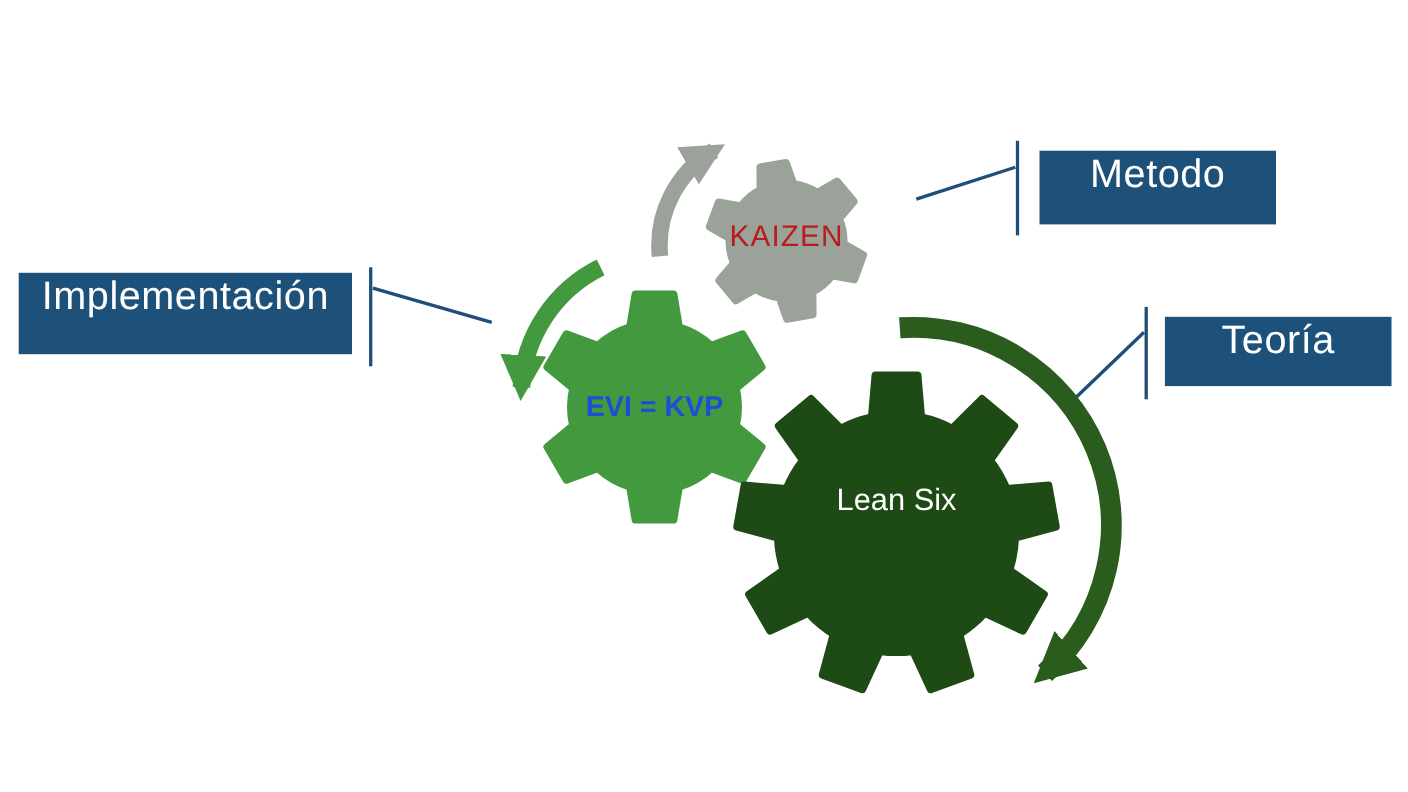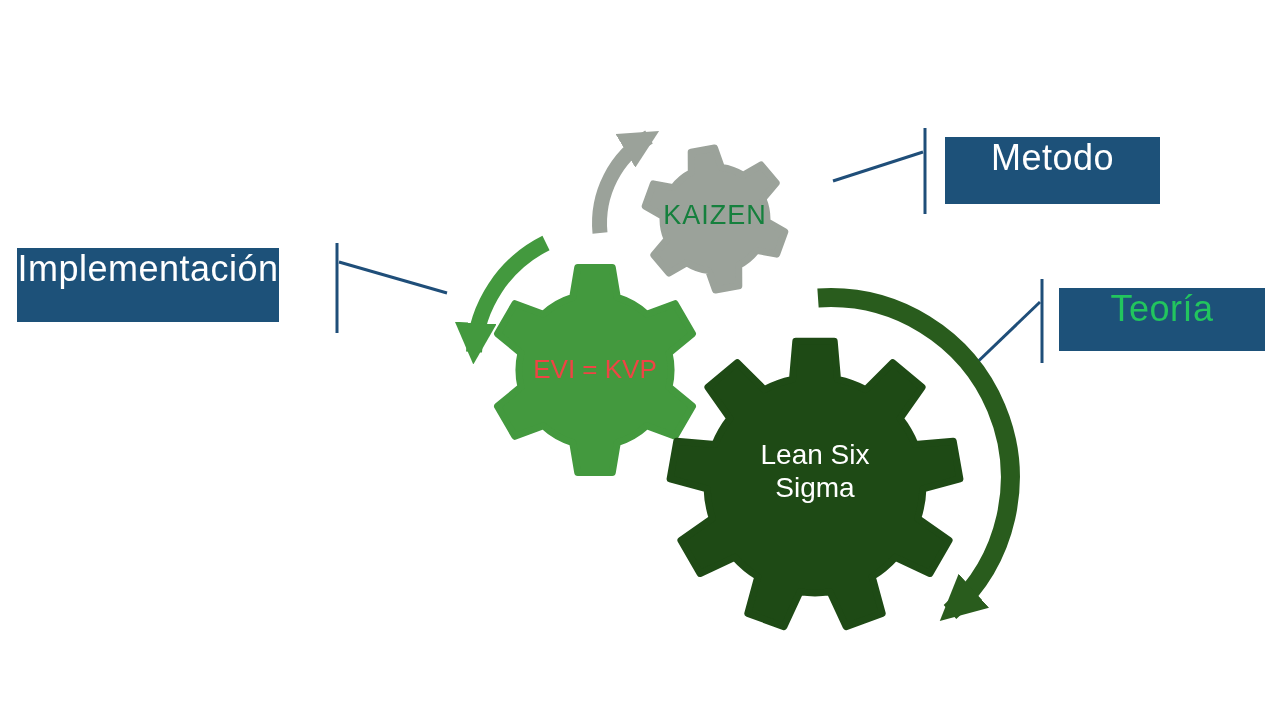--- a/index.html
+++ b/index.html
@@ -5,21 +5,21 @@
   html,body{margin:0;padding:0;background:#ffffff;}
   .stage{
     position:relative;width:1280px;height:720px;background:#ffffff;
     overflow:hidden;font-family:"Liberation Sans",sans-serif;
   }
   .scene{position:absolute;left:0;top:0;}
   .blue-box{
     position:absolute;display:flex;align-items:flex-start;justify-content:center;
     font-size:36px;letter-spacing:0.5px;
   }
-  #box-implementacion{left:17px;top:248px;width:262px;height:74px;}
+  #box-implementacion{left:17px;top:248px;width:303px;height:74px;}
   #box-metodo{left:945px;top:137px;width:215px;height:67px;}
   #box-teoria{left:1059px;top:288px;width:206px;height:63px;}
   .gear-label{position:absolute;text-align:center;}
   #label-kaizen{left:615px;top:202px;width:200px;font-size:27px;line-height:27px;letter-spacing:1px;}
   #label-evi{left:495px;top:356px;width:200px;font-size:26px;line-height:26px;}
   #label-lean{left:705px;top:438px;width:220px;font-size:28px;line-height:33px;}
   .gear-label span{display:block;}
   .connector{fill:none;stroke-width:3;}
   .gear{stroke-width:7;stroke-linejoin:round;}
   .arrow{fill:none;}
@@ -57,24 +57,23 @@
     <path id="gear-evi" class="gear" d="M572.7,297.4 L577.7,267.5 L612.3,267.5 L617.3,297.4 A76 76 0 0 1 646.7,314.3 L646.7,314.3 L675.1,303.7 L692.5,333.7 L669.1,353.0 A76 76 0 0 1 669.1,387.0 L669.1,387.0 L692.5,406.3 L675.1,436.3 L646.7,425.7 A76 76 0 0 1 617.3,442.6 L617.3,442.6 L612.3,472.5 L577.7,472.5 L572.7,442.6 A76 76 0 0 1 543.3,425.7 L543.3,425.7 L514.9,436.3 L497.5,406.3 L520.9,387.0 A76 76 0 0 1 520.9,353.0 L520.9,353.0 L497.5,333.7 L514.9,303.7 L543.3,314.3 A76 76 0 0 1 572.7,297.4 Z" fill="#43993E" stroke="#43993E"></path>
     <path id="gear-lean" class="gear" d="M792.5,379.4 L795.8,341.3 L834.2,341.3 L837.5,379.4 A108 108 0 0 1 865.7,389.6 L865.7,389.6 L892.7,362.6 L922.1,387.2 L900.1,418.5 A108 108 0 0 1 915.1,444.5 L915.1,444.5 L953.2,441.2 L959.9,478.9 L922.9,488.8 A108 108 0 0 1 917.7,518.4 L917.7,518.4 L949.1,540.3 L929.9,573.5 L895.3,557.3 A108 108 0 0 1 872.2,576.6 L872.2,576.6 L882.2,613.5 L846.1,626.6 L830.0,591.9 A108 108 0 0 1 800.0,591.9 L800.0,591.9 L783.9,626.6 L747.8,613.5 L757.8,576.6 A108 108 0 0 1 734.7,557.3 L734.7,557.3 L700.1,573.5 L680.9,540.3 L712.3,518.4 A108 108 0 0 1 707.1,488.8 L707.1,488.8 L670.1,478.9 L676.8,441.2 L714.9,444.5 A108 108 0 0 1 729.9,418.5 L729.9,418.5 L707.9,387.2 L737.3,362.6 L764.3,389.6 A108 108 0 0 1 792.5,379.4 Z" fill="#1E4A15" stroke="#1E4A15"></path>
   </svg>
 
   <div class="blue-box" id="box-implementacion" style="background: rgb(29, 81, 121); color: rgb(255, 255, 255);">
     <span>Implementación</span>
   </div>
   <div class="blue-box" id="box-metodo" style="background: rgb(29, 81, 121); color: rgb(255, 255, 255);">
     <span>Metodo</span>
   </div>
-  <div class="blue-box" id="box-teoria" style="background: rgb(29, 81, 121); color: #22c55e;">
+  <div class="blue-box" id="box-teoria" style="background: rgb(29, 81, 121); color: #ffffff;">
     <span>Teoría</span>
   </div>
 
-  <div class="gear-label" id="label-kaizen" style="color: #15803d;">KAIZEN</div>
-  <div class="gear-label" id="label-evi" style="color: #ef4444;">EVI = KVP</div>
+  <div class="gear-label" id="label-kaizen" style="color: #b91c1c;">KAIZEN</div>
+  <div class="gear-label" id="label-evi" style="color: #1d4ed8; font-weight: bold;">EVI = KVP</div>
   <div class="gear-label" id="label-lean" style="color: rgb(255, 255, 255);">
     <span>Lean Six</span>
-    <span>Sigma</span>
   </div>
 
 </div>
 
 </body></html>

